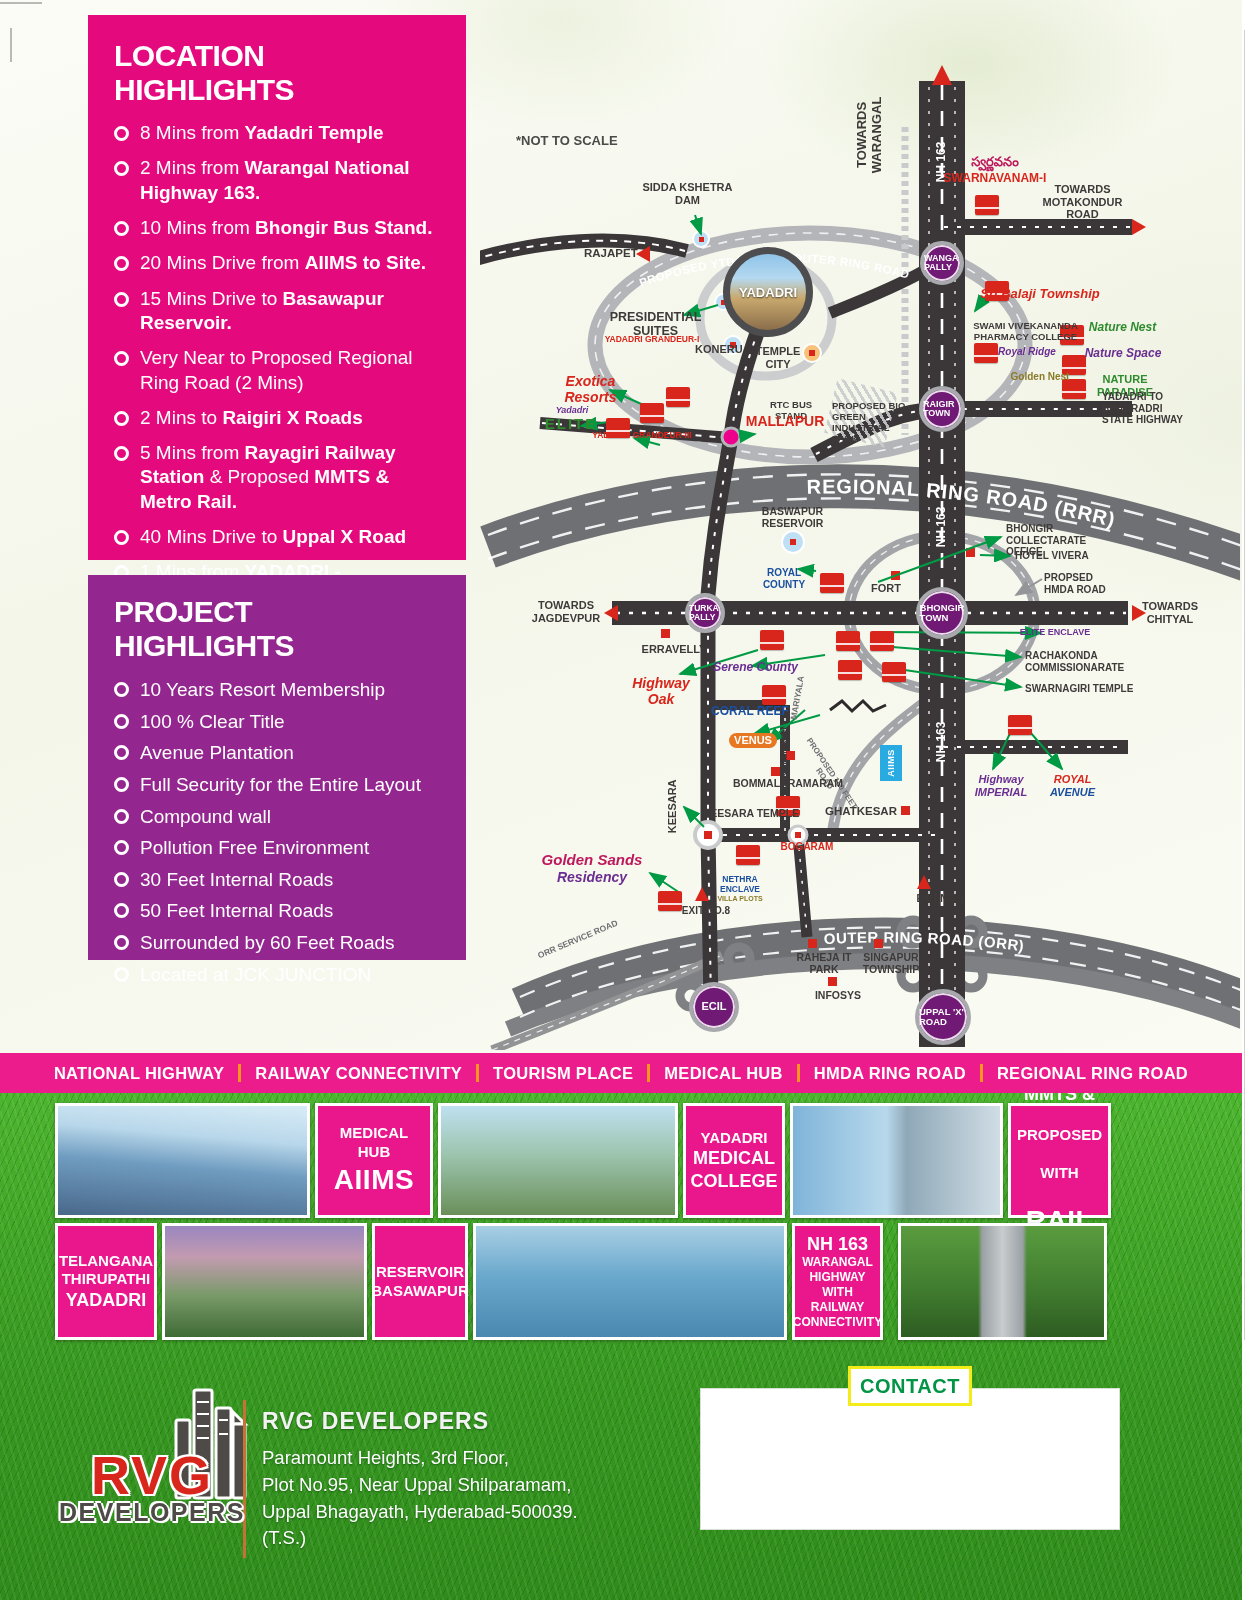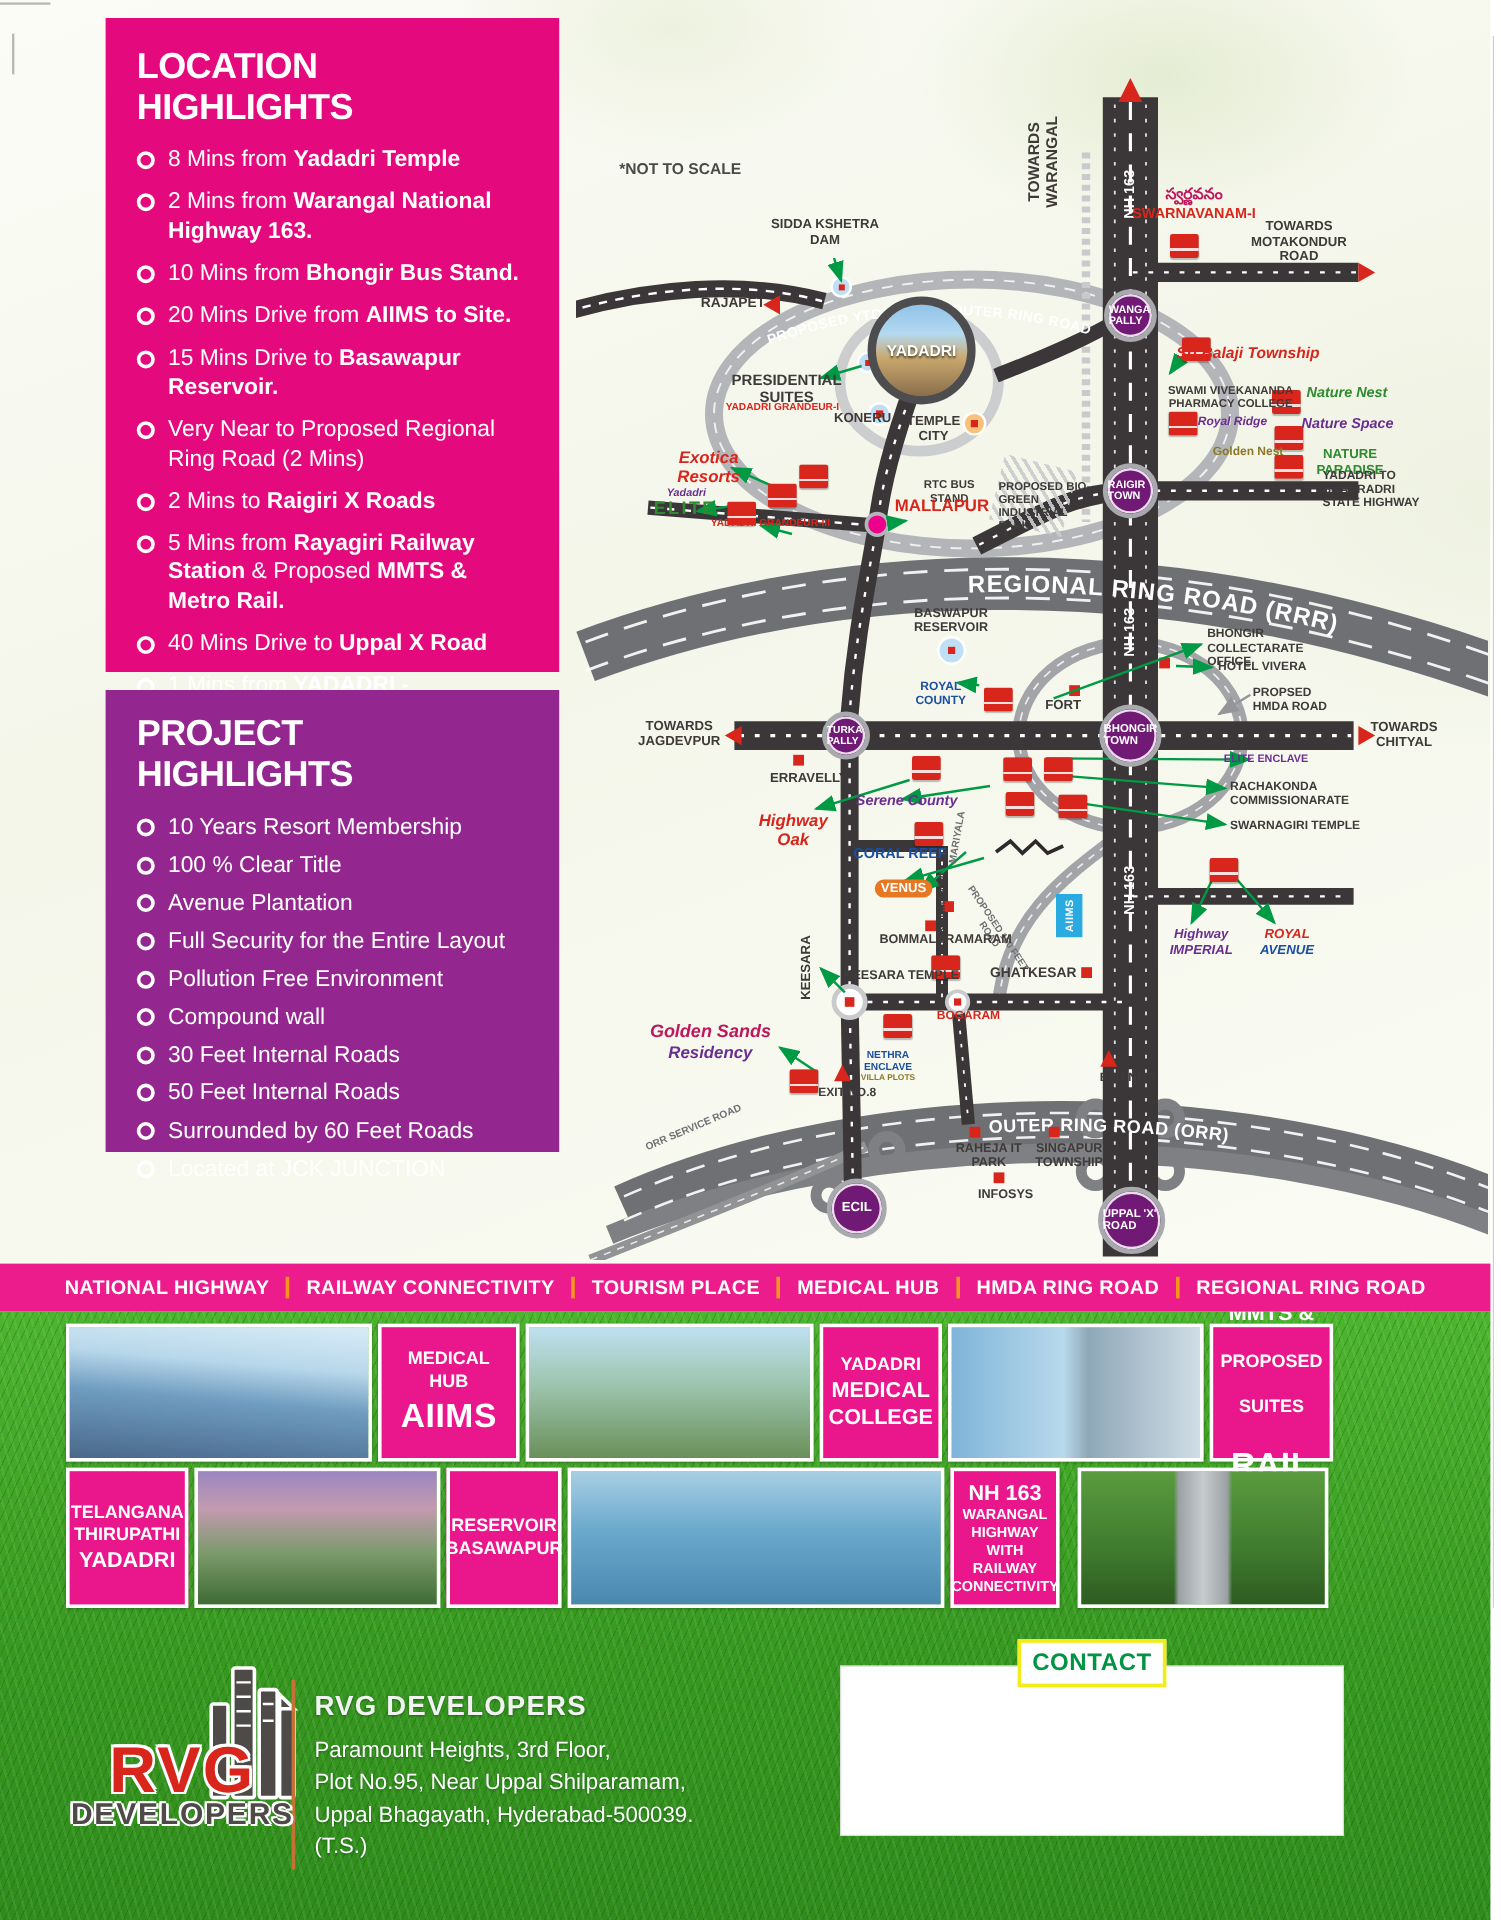--- a/index.html
+++ b/index.html
@@ -168,25 +168,25 @@
       <li>
           <span class="dot"></span>
           <span class="txt">Avenue Plantation</span>
         </li>
       <li>
           <span class="dot"></span>
           <span class="txt">Full Security for the Entire Layout</span>
         </li>
       <li>
           <span class="dot"></span>
+          <span class="txt">Compound wall</span>
+        </li>
+      <li>
+          <span class="dot"></span>
           <span class="txt">Pollution Free Environment</span>
-        </li>
-      <li>
-          <span class="dot"></span>
-          <span class="txt">Compound wall</span>
         </li>
       <li>
           <span class="dot"></span>
           <span class="txt">30 Feet Internal Roads</span>
         </li>
       <li>
           <span class="dot"></span>
           <span class="txt">50 Feet Internal Roads</span>
         </li>
       <li>
@@ -468,21 +468,21 @@
   <div class="tile ph-gate" style="left:438px;top:1103px;width:240px;height:115px;"></div>
   <div class="tile cap" style="left:683px;top:1103px;width:102px;height:115px;">
     <span class="s">YADADRI</span>
     <span class="m">MEDICAL</span>
     <span class="m">COLLEGE</span>
   </div>
   <div class="tile ph-train" style="left:790px;top:1103px;width:213px;height:115px;"></div>
   <div class="tile cap" style="left:1008px;top:1103px;width:103px;height:115px;gap:20px;">
     <span class="m">MMTS &amp;</span>
     <span class="s">PROPOSED</span>
-    <span class="s">SUITES</span>
+    <span class="s">WITH</span>
     <span class="b">RAIL</span>
   </div>
 
   <div class="tile cap" style="left:55px;top:1223px;width:102px;height:117px;">
     <span class="s">TELANGANA</span>
     <span class="s">THIRUPATHI</span>
     <span class="m">YADADRI</span>
   </div>
   <div class="tile ph-temple" style="left:162px;top:1223px;width:205px;height:117px;"></div>
   <div class="tile cap" style="left:372px;top:1223px;width:96px;height:117px;">

